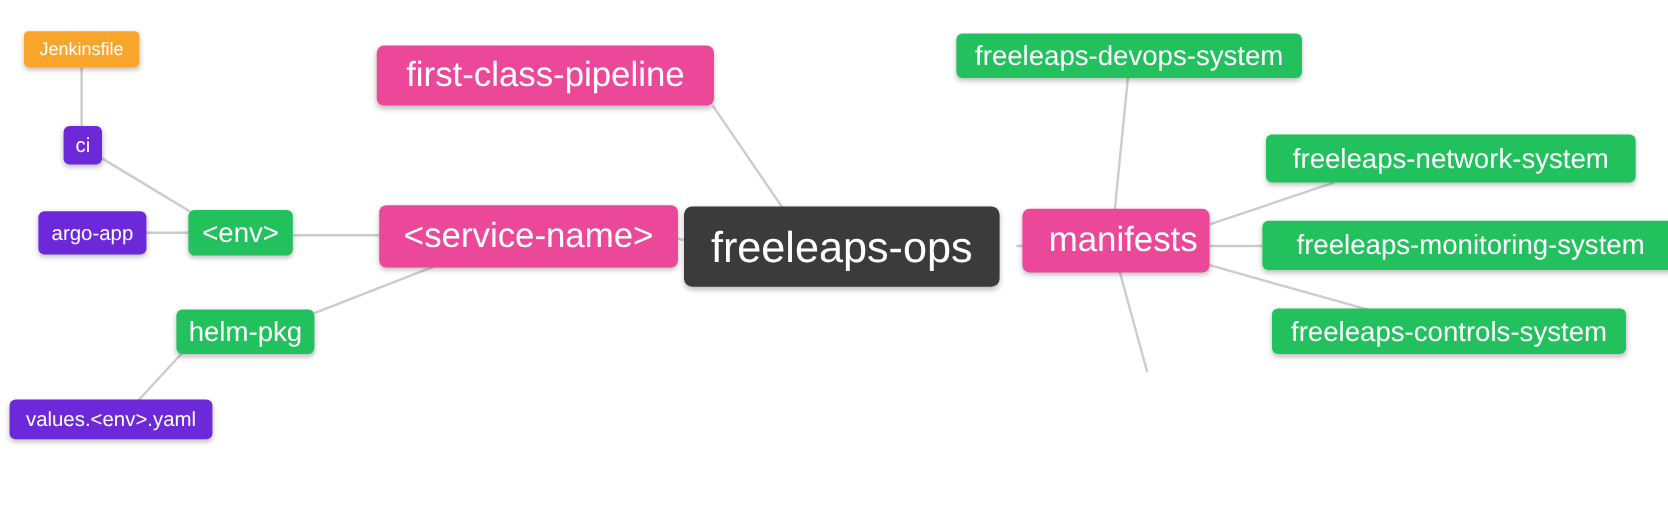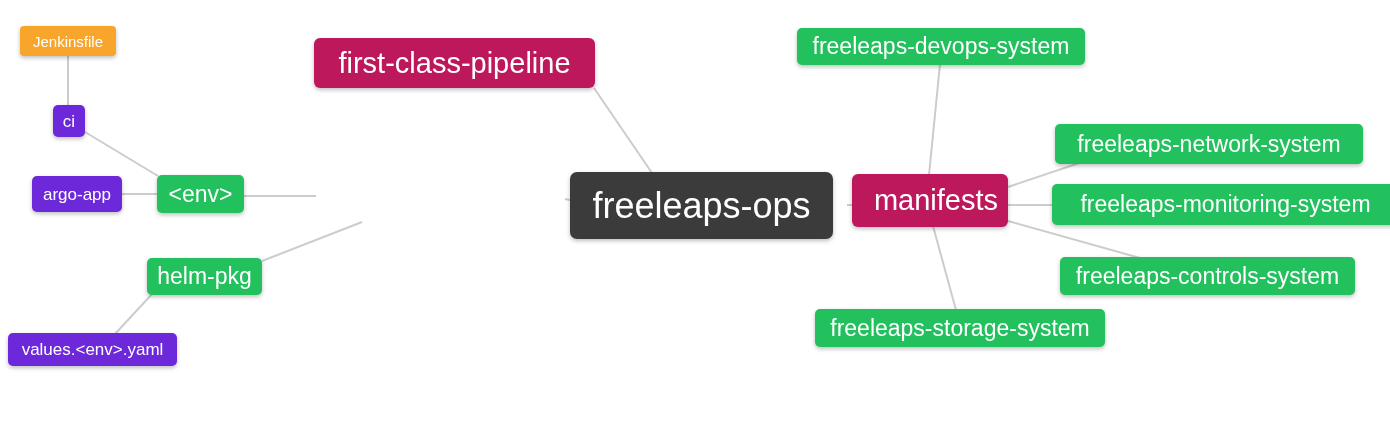--- a/index.html
+++ b/index.html
@@ -33,21 +33,21 @@
     align-items: center;
     justify-content: center;
     white-space: nowrap;
     color: #ffffff;
     border-radius: 6px;
     box-shadow: 0 2px 4px rgba(0,0,0,0.25);
     cursor: default;
     line-height: 1;
   }
   .lvl-root   { background: #3b3b3b; font-size: 36px; border-radius: 7px; }
-  .lvl-blue   { background: #be185d; font-size: 29px; }
+  .lvl-blue   { background: #ec4899; font-size: 29px; }
   .lvl-green  { background: #22c15e; font-size: 23px; border-radius: 5px; }
   .lvl-red    { background: #6d28d9; font-size: 17px; border-radius: 5px; }
   .lvl-amber  { background: #f7a52b; font-size: 15px; border-radius: 4px; }
 </style>
 </head>
 <body>
 
 <div class="canvas">
 
   <svg class="edges" viewBox="0 0 1390 421">
@@ -74,28 +74,28 @@
   <div class="node lvl-red" style="left:32px;  top:176px; width:90px;  height:36px;">argo-app</div>
 
   <div class="node lvl-red" style="left:8px;   top:333px; width:169px; height:33px;">values.&lt;env&gt;.yaml</div>
 
   <div class="node lvl-green" style="left:157px; top:175px; width:87px;  height:38px;">&lt;env&gt;</div>
 
   <div class="node lvl-green" style="left:147px; top:258px; width:115px; height:37px;">helm-pkg</div>
 
   <div class="node lvl-blue" style="left:314px; top:38px;  width:281px; height:50px;">first-class-pipeline</div>
 
+  <div class="node lvl-blue" style="left:316px; top:171px; width:249px; height:52px;">&lt;service-name&gt;</div>
 
   <div class="node lvl-root" style="left:570px; top:172px; width:263px; height:67px;">freeleaps-ops</div>
 
   <div class="node lvl-blue" style="left:852px; top:174px; width:156px; height:53px;padding-left:12px;">manifests</div>
 
   <div class="node lvl-green" style="left:797px;  top:28px;  width:288px; height:37px;">freeleaps-devops-system</div>
 
-  <div class="node lvl-green" style="left:1055px; top:124px; width:308px; height:40px;">freeleaps-network-system</div>
+  <div class="node lvl-green" style="left:1055px; top:112px; width:308px; height:40px;">freeleaps-network-system</div>
 
   <div class="node lvl-green" style="left:1052px; top:184px; width:347px; height:41px;">freeleaps-monitoring-system</div>
 
   <div class="node lvl-green" style="left:1060px; top:257px; width:295px; height:38px;">freeleaps-controls-system</div>
 
-  <div class="node lvl-green" style="left:815px;  top:309px; width:290px; height:38px;">freeleaps-storage-system</div>
 
 </div>
 
 </body></html>

